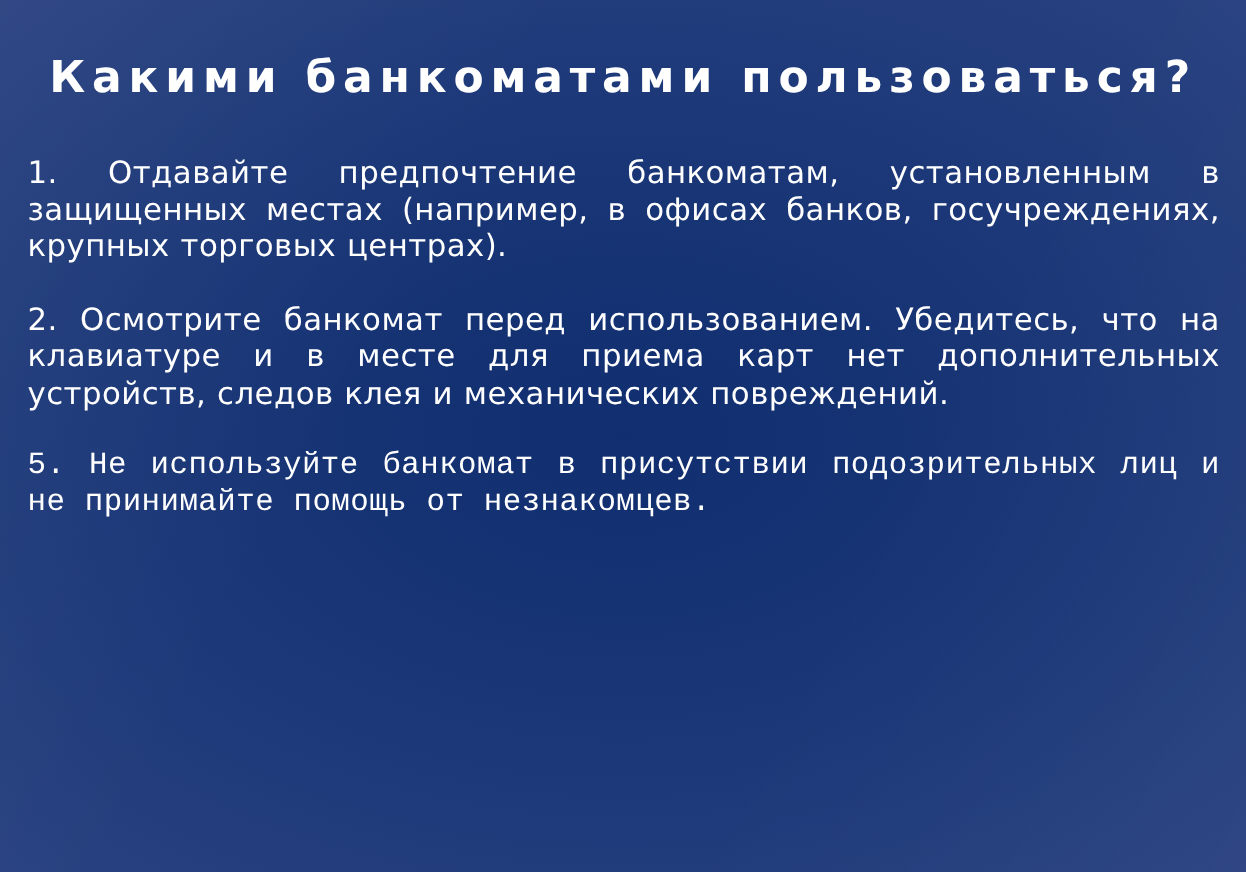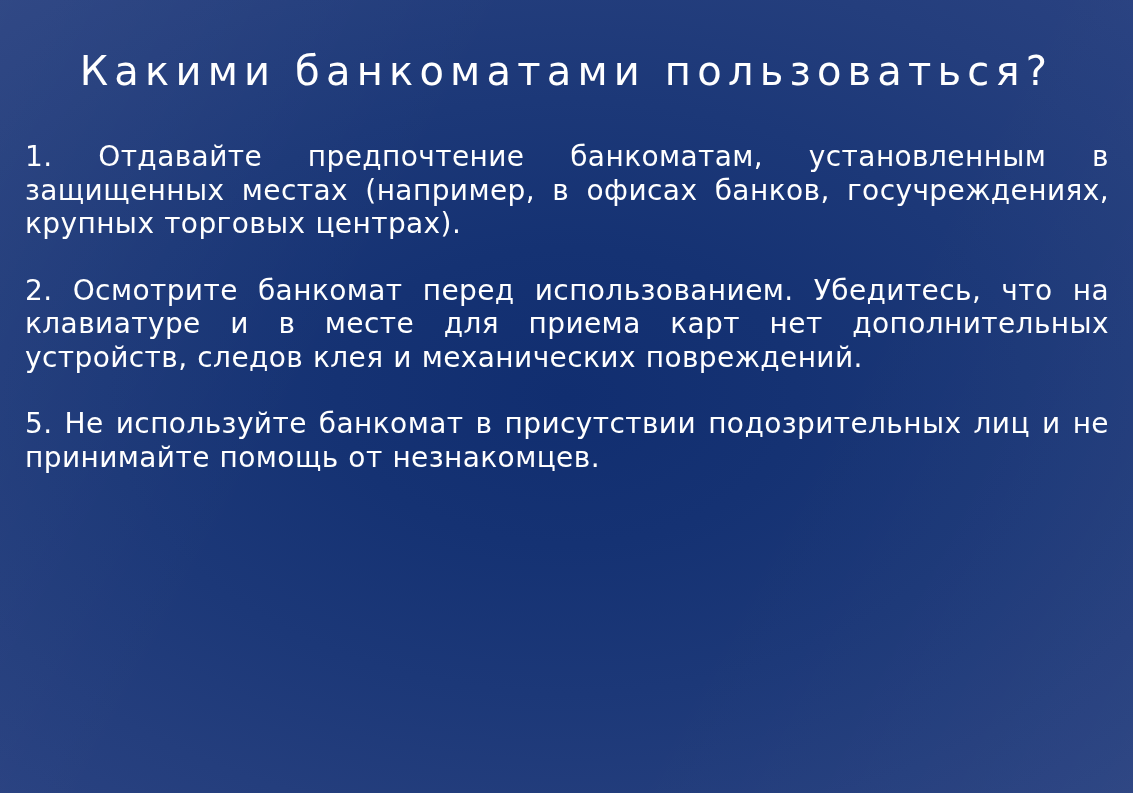--- a/index.html
+++ b/index.html
@@ -55,21 +55,21 @@
 
   #slide-title {
     position: absolute;
     left: 0;
     top: 18px;
     width: 1133px;
     text-align: center;
     color: #ffffff;
     font-size: 40px;
     line-height: 52px;
-    font-weight: 400;
+    font-weight: 700;
     letter-spacing: 6.2px;
     white-space: nowrap;
   }
 
   #body-block {
     position: absolute;
     left: 25px;
     top: 140px;
     width: 1084px;
   }
@@ -81,20 +81,21 @@
     font-weight: 400;
     letter-spacing: 0.4px;
     text-align: justify;
     text-justify: inter-word;
     margin: 0 0 33px 0;
     word-spacing: 0.5px;
   }
 
   .body-para:last-child {
     margin-bottom: 15px;
+    font-family: Liberation Mono, monospace;
   }
 
   
   .body-para.justify-all {
     text-align-last: left;
   }
 </style>
 </head>
 <body>
 

